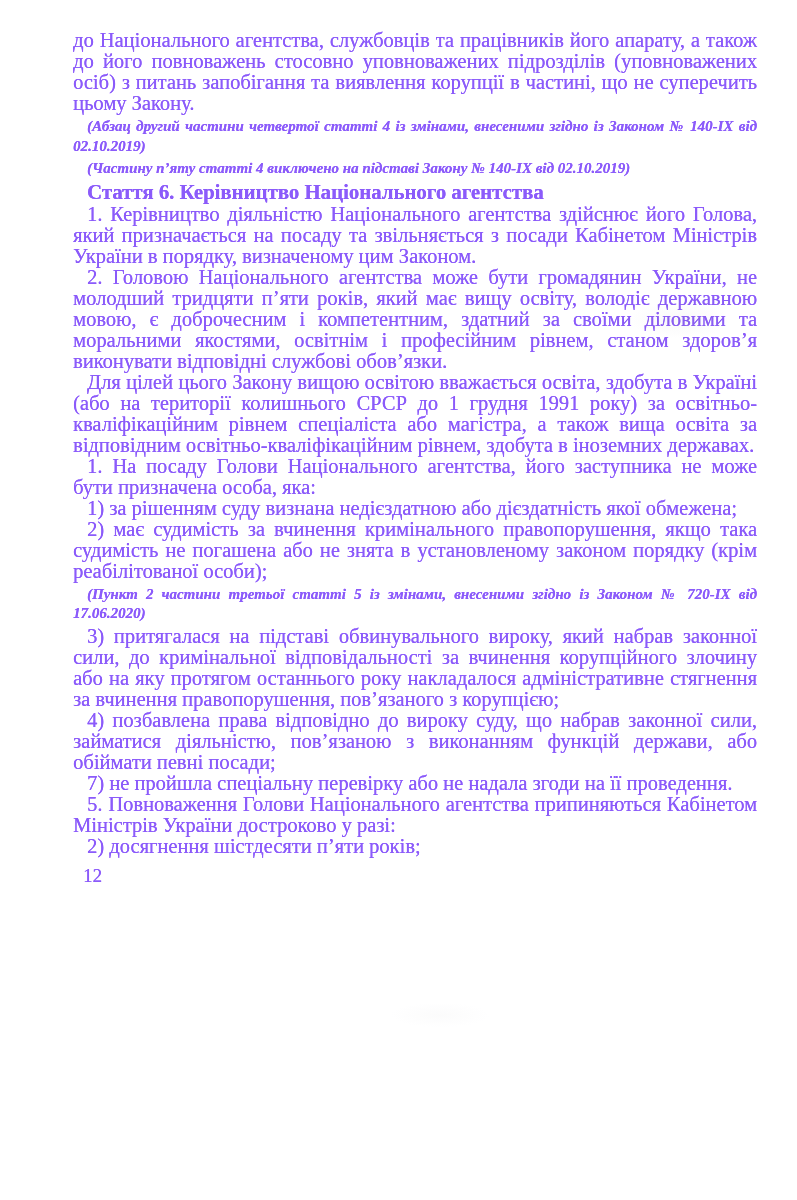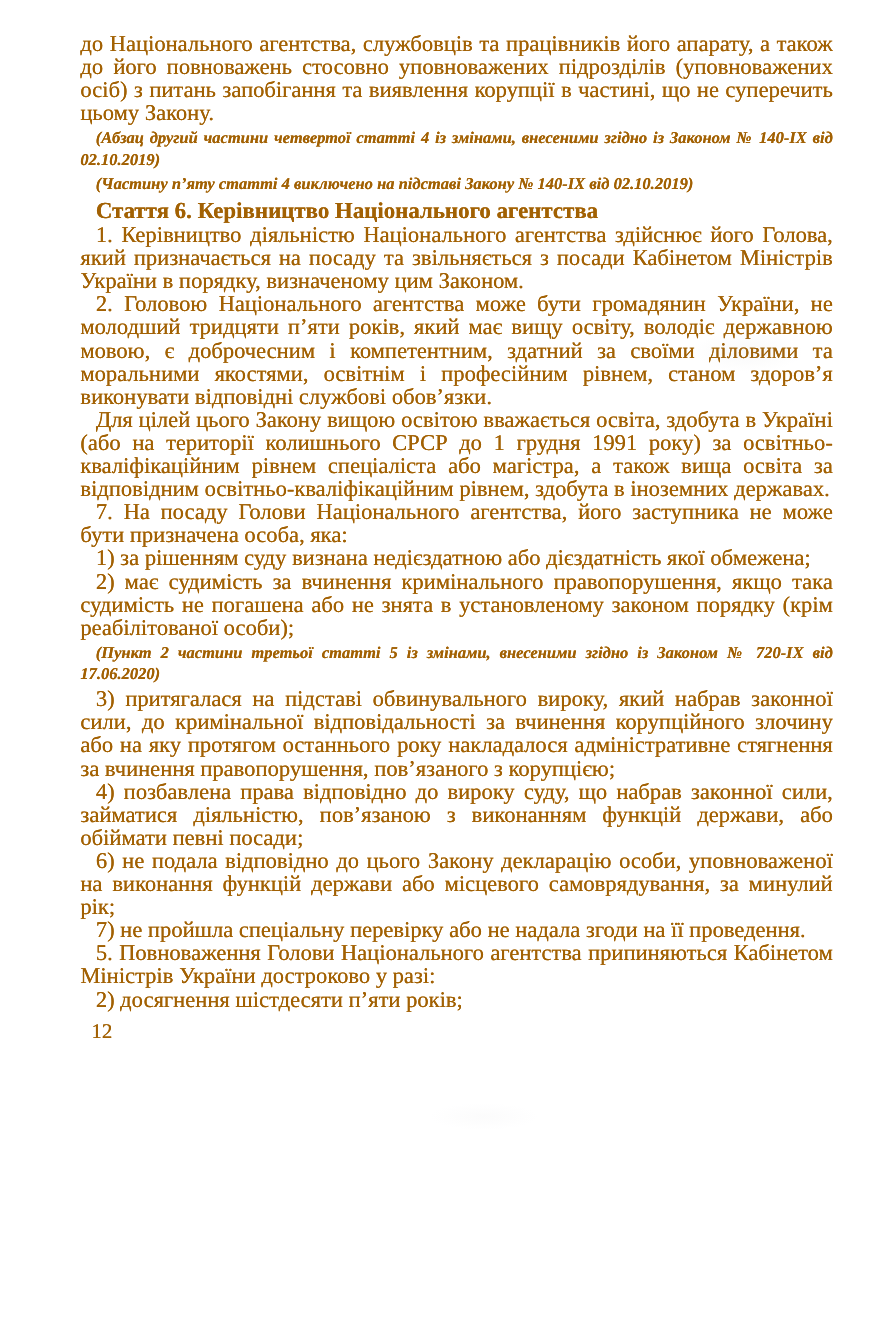--- a/index.html
+++ b/index.html
@@ -13,21 +13,21 @@
     overflow: hidden;
   }
   .page {
     position: relative;
     box-sizing: border-box;
     width: 797px;
     height: 1164px;
     padding: 30px 40px 0 73px;
     background: #ffffff;
     font-family: "Liberation Serif", "DejaVu Serif", serif;
-    color: #a16207;
+    color: #8b5cf6;
     
     filter: blur(0.24px) contrast(1.03);
   }
   .body-par {
     margin: 0;
     font-size: 20.5px;
     line-height: 21px;
     text-align: justify;
     text-indent: 14px;
     text-shadow: 0.2px 0 0 currentColor;
@@ -82,26 +82,25 @@
   <div class="smudge smudge-1"></div>
   <div class="smudge smudge-2"></div>
 
   <p class="body-par continued">до Національного агентства, службовців та працівників його апарату, а також до його повноважень стосовно уповноважених підрозділів (уповноважених осіб) з питань запобігання та виявлення корупції в частині, що не суперечить цьому Закону.</p>
   <p class="note">(Абзац другий частини четвертої статті 4 із змінами, внесеними згідно із Законом № 140-IX від 02.10.2019)</p>
   <p class="note">(Частину п’яту статті 4 виключено на підставі Закону № 140-IX від 02.10.2019)</p>
   <p class="heading">Стаття 6. Керівництво Національного агентства</p>
   <p class="body-par">1. Керівництво діяльністю Національного агентства здійснює його Голова, який призначається на посаду та звільняється з посади Кабінетом Міністрів України в порядку, визначеному цим Законом.</p>
   <p class="body-par">2. Головою Національного агентства може бути громадянин України, не молодший тридцяти п’яти років, який має вищу освіту, володіє державною мовою, є доброчесним і компетентним, здатний за своїми діловими та моральними якостями, освітнім і професійним рівнем, станом здоров’я виконувати відповідні службові обов’язки.</p>
   <p class="body-par">Для цілей цього Закону вищою освітою вважається освіта, здобута в Україні (або на території колишнього СРСР до 1 грудня 1991 року) за освітньо-кваліфікаційним рівнем спеціаліста або магістра, а також вища освіта за відповідним освітньо-кваліфікаційним рівнем, здобута в іноземних державах.</p>
-  <p class="body-par">7. На посаду Голови Національного агентства, його заступника не може бути призначена особа, яка:</p>
+  <p class="body-par">1. На посаду Голови Національного агентства, його заступника не може бути призначена особа, яка:</p>
   <p class="body-par">1) за рішенням суду визнана недієздатною або дієздатність якої обмежена;</p>
   <p class="body-par">2) має судимість за вчинення кримінального правопорушення, якщо така судимість не погашена або не знята в установленому законом порядку (крім реабілітованої особи);</p>
   <p class="note">(Пункт 2 частини третьої статті 5 із змінами, внесеними згідно із Законом № 720-IX від 17.06.2020)</p>
   <p class="body-par">3) притягалася на підставі обвинувального вироку, який набрав законної сили, до кримінальної відповідальності за вчинення корупційного злочину або на яку протягом останнього року накладалося адміністративне стягнення за вчинення правопорушення, пов’язаного з корупцією;</p>
   <p class="body-par">4) позбавлена права відповідно до вироку суду, що набрав законної сили, займатися діяльністю, пов’язаною з виконанням функцій держави, або обіймати певні посади;</p>
-  <p class="body-par">6) не подала відповідно до цього Закону декларацію особи, уповноваженої на виконання функцій держави або місцевого самоврядування, за минулий рік;</p>
   <p class="body-par">7) не пройшла спеціальну перевірку або не надала згоди на її проведення.</p>
   <p class="body-par">5. Повноваження Голови Національного агентства припиняються Кабінетом Міністрів України достроково у разі:</p>
   <p class="body-par">2) досягнення шістдесяти п’яти років;</p>
 
   <div class="page-number">12</div>
 
 </div>
 
 </body></html>

